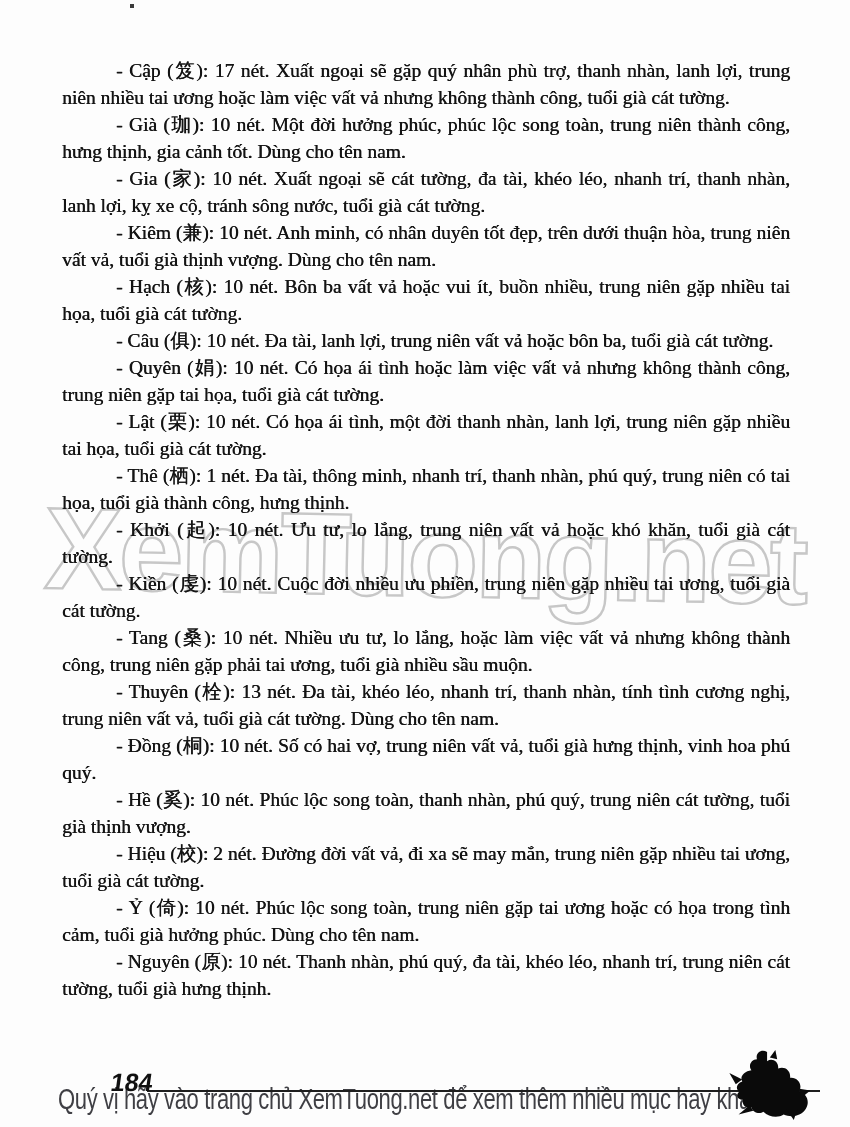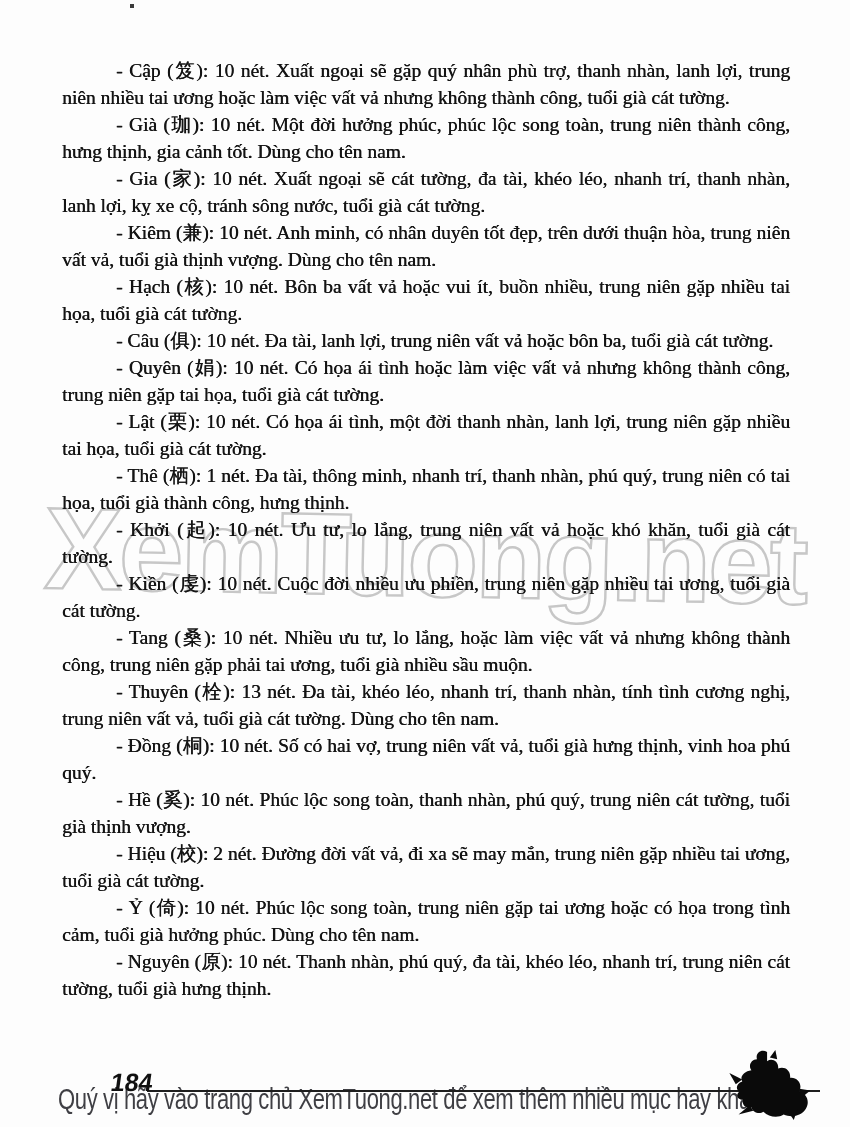--- a/index.html
+++ b/index.html
@@ -81,21 +81,21 @@
 <body>
 
 <div class="page">
 
   <div class="scan-speck"></div>
 
   <div class="watermark">XemTuong.net</div>
 
   <div class="text-block">
 
-      <p class="entry"><span>- Cập (笈): 10 nét. Xuất ngoại sẽ gặp quý nhân phù trợ, thanh nhàn, lanh lợi, trung niên nhiều tai ương hoặc làm việc vất vả nhưng không thành công, tuổi già cát tường.</span></p>
+      <p class="entry"><span>- Cập (笈): 17 nét. Xuất ngoại sẽ gặp quý nhân phù trợ, thanh nhàn, lanh lợi, trung niên nhiều tai ương hoặc làm việc vất vả nhưng không thành công, tuổi già cát tường.</span></p>
 
       <p class="entry"><span>- Già (珈): 10 nét. Một đời hưởng phúc, phúc lộc song toàn, trung niên thành công, hưng thịnh, gia cảnh tốt. Dùng cho tên nam.</span></p>
 
       <p class="entry"><span>- Gia (家): 10 nét. Xuất ngoại sẽ cát tường, đa tài, khéo léo, nhanh trí, thanh nhàn, lanh lợi, kỵ xe cộ, tránh sông nước, tuổi già cát tường.</span></p>
 
       <p class="entry"><span>- Kiêm (兼): 10 nét. Anh minh, có nhân duyên tốt đẹp, trên dưới thuận hòa, trung niên vất vả, tuổi già thịnh vượng. Dùng cho tên nam.</span></p>
 
       <p class="entry"><span>- Hạch (核): 10 nét. Bôn ba vất vả hoặc vui ít, buồn nhiều, trung niên gặp nhiều tai họa, tuổi già cát tường.</span></p>
 
       <p class="entry"><span>- Câu (俱): 10 nét. Đa tài, lanh lợi, trung niên vất vả hoặc bôn ba, tuổi già cát tường.</span></p>

